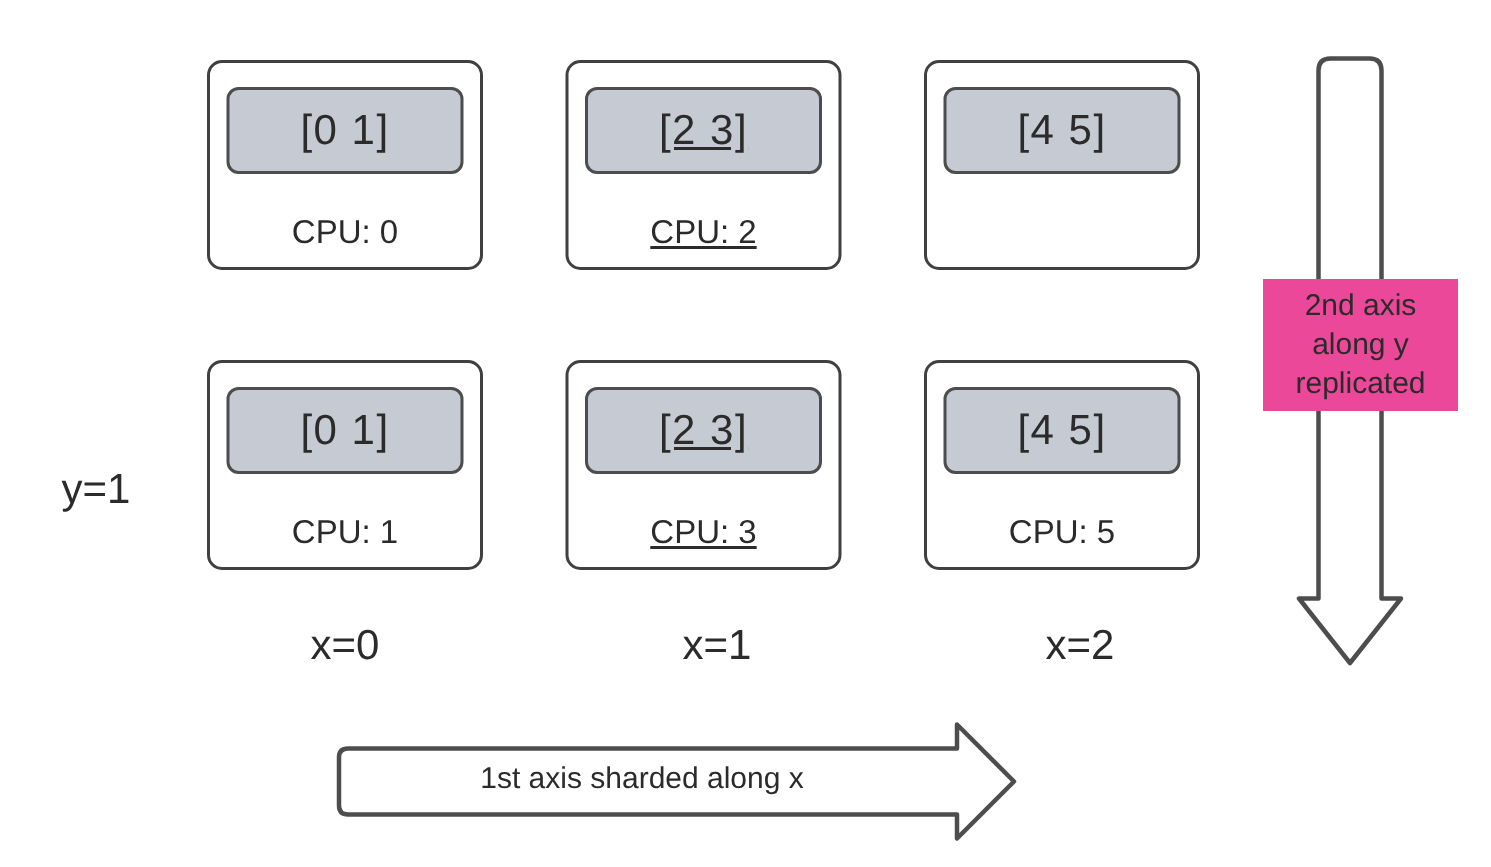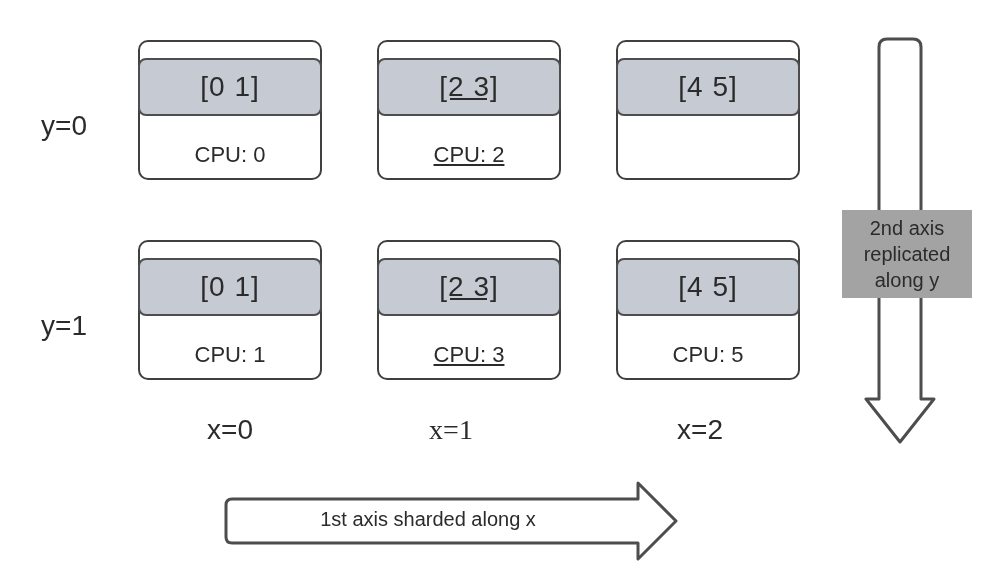--- a/index.html
+++ b/index.html
@@ -27,21 +27,21 @@
     flex-direction: column;
     align-items: center;
   }
   .r0 { top: 40px; }
   .r1 { top: 240px; }
   .c0 { left: 138px; }
   .c1 { left: 377px; text-decoration: underline; }
   .c2 { left: 616px; }
   .shard {
     margin-top: 16px;
-    width: 184px;
+    width: 158px;
     height: 58px;
     background: #c5cad3;
     border: 2px solid #4d4d4d;
     border-radius: 8px;
     box-sizing: border-box;
     display: flex;
     align-items: center;
     justify-content: center;
     font-size: 28px;
     letter-spacing: 1px;
@@ -64,38 +64,37 @@
   .row-label.y1 { top: 310px; }
   .col-label {
     position: absolute;
     width: 184px;
     top: 402px;
     text-align: center;
     font-size: 28px;
     margin-top: 12px;
   }
   .col-label.x0 { left: 138px; }
-  .col-label.x1 { left: 359px; font-family: Liberation Serif, serif; }
-  .col-label.x2 { left: 608px; }
+  .col-label.x1 { left: 386px; }
+  .col-label.x2 { left: 628px; }
   .varrow-svg {
     position: absolute;
     left: 863px;
     top: 37px;
   }
   .varrow-label {
     position: absolute;
     left: 842px;
     top: 186px;
     width: 130px;
     text-align: center;
     font-size: 20px;
     line-height: 26px;
-    background: #a3a3a3;
+    background: #ec4899;
     padding: 5px 0;
-    margin-top: 24px;
   }
   .harrow-svg {
     position: absolute;
     left: 218px;
     top: 481px;
   }
   .harrow-label {
     position: absolute;
     left: 226px;
     top: 508px;
@@ -108,21 +107,20 @@
     stroke: #4d4d4d;
     stroke-width: 3;
     stroke-linejoin: round;
   }
 </style>
 </head>
 <body>
 
 <div class="canvas">
 
-  <div class="row-label y0">y=0</div>
   <div class="row-label y1">y=1</div>
 
   <div class="cell r0 c0">
     <div class="shard">[0 1]</div>
     <div class="cpu">CPU: 0</div>
   </div>
   <div class="cell r0 c1">
     <div class="shard">[2 3]</div>
     <div class="cpu">CPU: 2</div>
   </div>
@@ -145,22 +143,22 @@
 
   <div class="col-label x0">x=0</div>
   <div class="col-label x1">x=1</div>
   <div class="col-label x2">x=2</div>
 
   <svg class="varrow-svg" width="74" height="408" viewBox="0 0 74 408">
     <path class="arrow-shape" d="M 24 2 L 50 2 Q 58 2 58 10 L 58 362 L 71 362 L 37 405 L 3 362 L 16 362 L 16 10 Q 16 2 24 2 Z"></path>
   </svg>
   <div class="varrow-label">
     <div>2nd axis</div>
+    <div>along y</div>
     <div>replicated</div>
-    <div>along y</div>
   </div>
 
   <svg class="harrow-svg" width="460" height="80" viewBox="0 0 460 80">
     <path class="arrow-shape" d="M 14 18 L 420 18 L 420 2 L 458 40 L 420 78 L 420 62 L 14 62 Q 8 62 8 56 L 8 24 Q 8 18 14 18 Z"></path>
   </svg>
   <div class="harrow-label">1st axis sharded along x</div>
 
 </div>
 
 </body></html>

